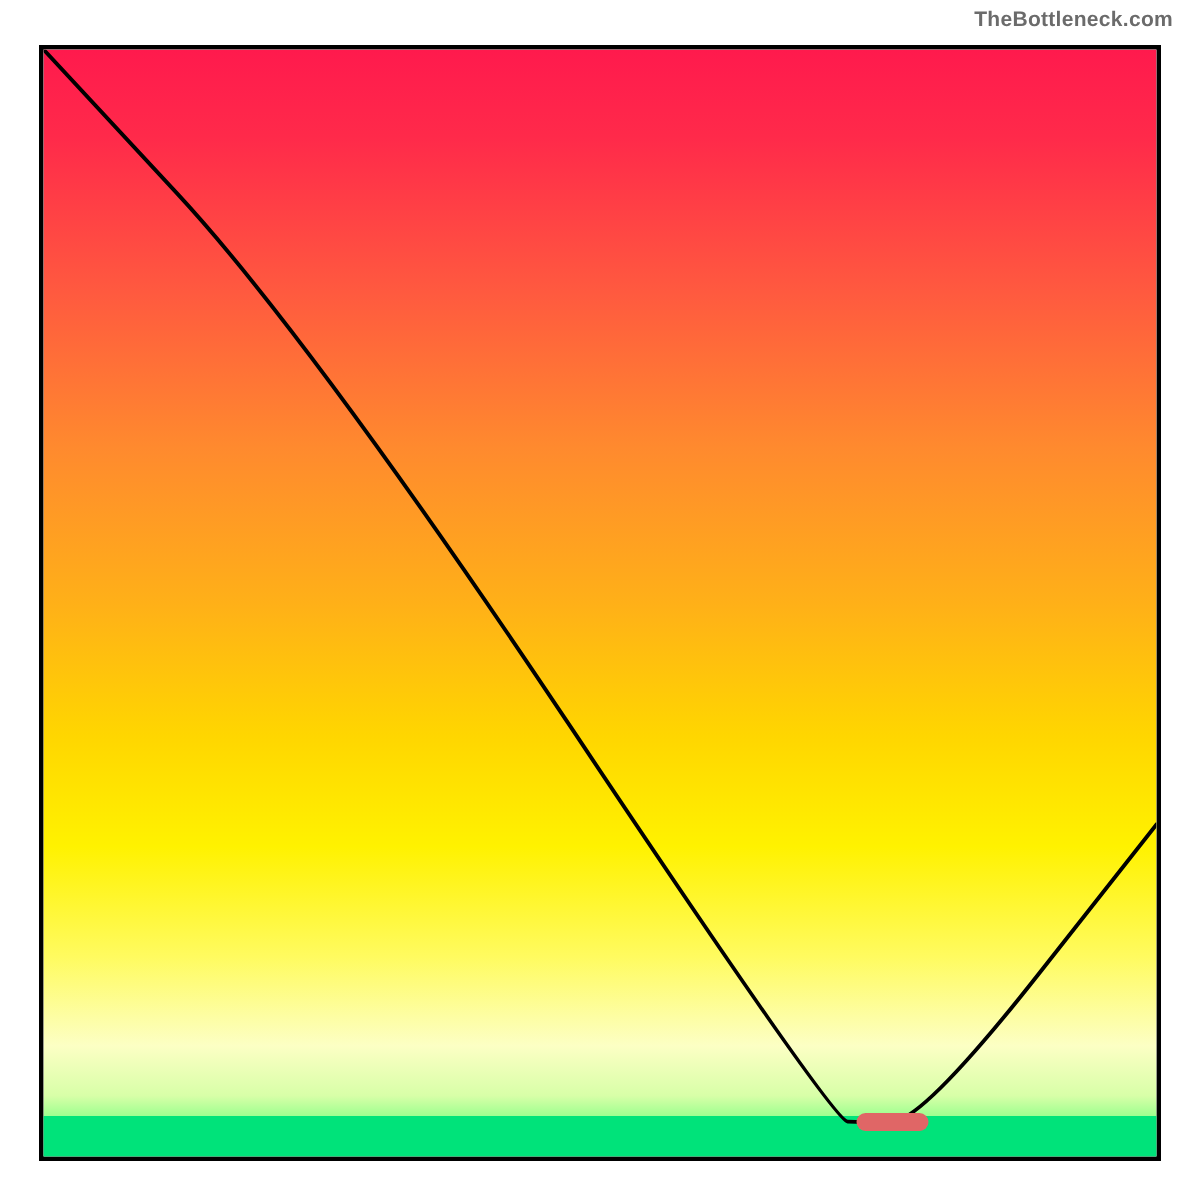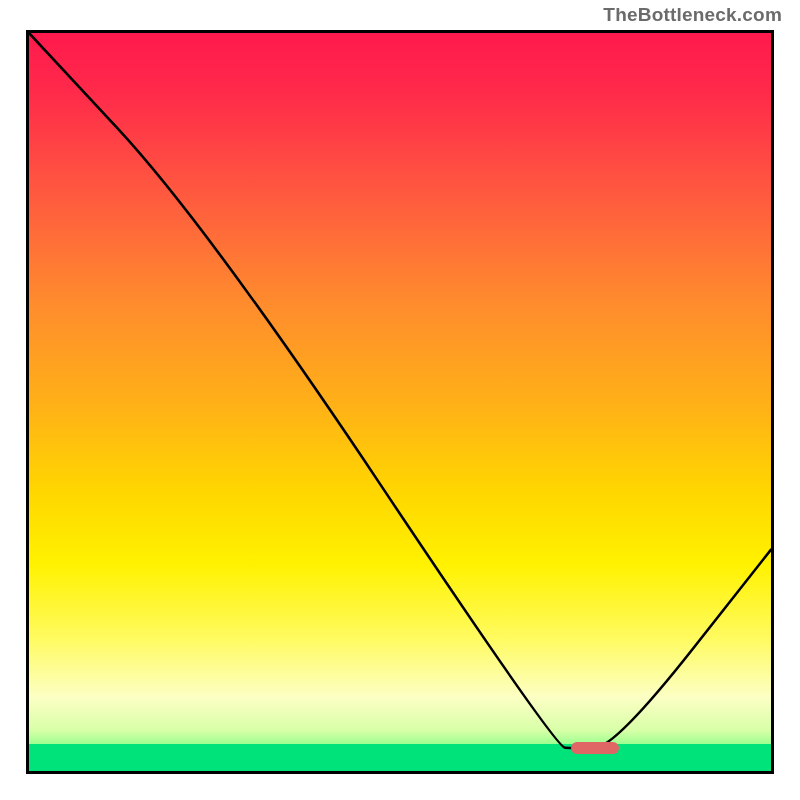--- a/index.html
+++ b/index.html
@@ -7,21 +7,21 @@
     width: 800px;
     height: 800px;
     background: #ffffff;
     position: relative;
     font-family: Arial, Helvetica, sans-serif;
   }
   .watermark {
     position: absolute;
     top: 4px;
     right: 18px;
-    font-size: 19px;
+    font-size: 14px;
     font-weight: bold;
     color: #6b6b6b;
     letter-spacing: 0.2px;
   }
   .plot-area {
     position: absolute;
     left: 26px;
     top: 30px;
     width: 748px;
     height: 744px;

